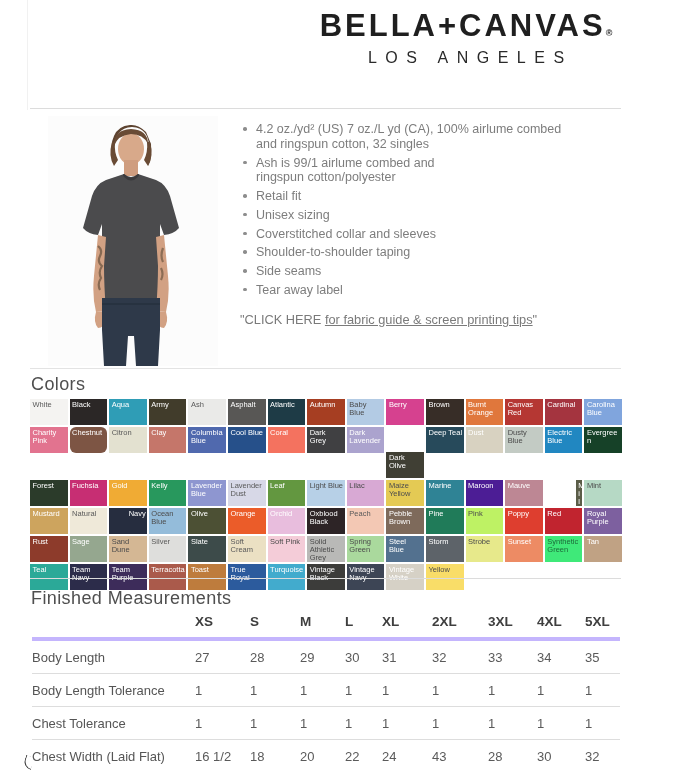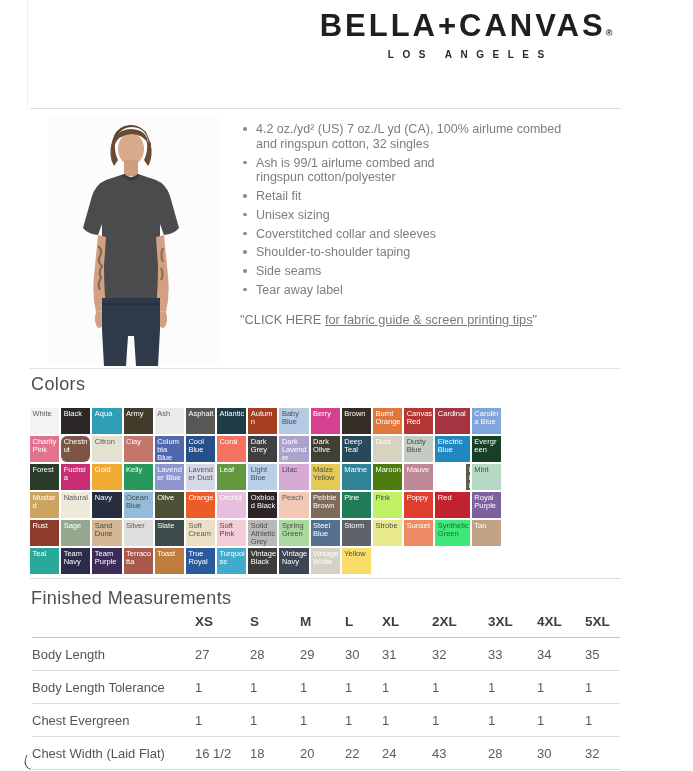--- a/index.html
+++ b/index.html
@@ -7,21 +7,21 @@
   body {
     font-family: "Liberation Sans", "DejaVu Sans", sans-serif;
     background:#ffffff; color:#7d7d7d; overflow:hidden; position:relative;
   }
   .page-edge { position:absolute; left:27px; top:0; width:1px; height:110px; background:#f1f1f1; }
 
   
   .brand { position:absolute; top:8px; left:310px; width:312px; text-align:center; color:#1f1f1f; }
   .brand .logo-line { font-weight:bold; font-size:31px; letter-spacing:3px; white-space:nowrap;text-align:center; }
   .brand .reg { font-size:9px; vertical-align:baseline; letter-spacing:0; }
-  .brand .logo-sub { margin-top:5px; font-size:10px; font-weight:bold; letter-spacing:8.5px; text-indent:8.5px; color:#2a2a2a; }
+  .brand .logo-sub { margin-top:5px; font-size:16px; font-weight:normal; letter-spacing:8.5px; text-indent:8.5px; color:#2a2a2a; }
 
   .rule { position:absolute; left:30px; width:591px; height:0; border-top:1px solid #dcdcdc; }
   .rule1 { top:108px; }
   .rule2 { top:368px; width:591px; border-top-color:#e3e3e3;}
   .rule3 { top:578px; }
 
   
   .photo { position:absolute; left:48px; top:116px; width:170px; height:250px; background:#fdfdfd; }
   .details { position:absolute; left:240px; top:122px; width:372px; }
   .features { list-style:none; }
@@ -33,34 +33,34 @@
     content:""; position:absolute; left:3px; top:5px; width:3.5px; height:3.5px;
     border-radius:50%; background:#8d8d8d;
   }
   .click-line { margin-top:14px; font-size:12.8px; color:#7a7a7a; }
   .click-line a { color:#7a7a7a; text-decoration:underline; cursor:pointer; }
 
   
   .section-h { font-size:18px; font-weight:300; color:#4f4f4f; letter-spacing:0.4px; }
   .colors-h { position:absolute; left:31px; top:374px; }
   .swatch-grid {
-    position:absolute; left:30px; top:408px; width:471px;
+    position:absolute; left:30px; top:399px; width:592px;
     display:grid; grid-template-columns:repeat(15,1fr); gap:2px;
   }
   .swatch {
     height:26px; font-size:7.5px; line-height:1.12; padding:1.5px 1px 0 2.5px;
     overflow:hidden; word-break:break-word; cursor:pointer;
   }
 
   
   .fm-h { position:absolute; left:31px; top:588px; }
   .fm-table { position:absolute; left:32px; top:614px; width:588px; border-collapse:collapse; table-layout:fixed; }
   .fm-table th {
     text-align:left; font-size:13.5px; font-weight:bold; color:#3f3f3f;
-    padding:0 0 8px 0; border-bottom:1px solid #c4b5fd;
+    padding:0 0 8px 0; border-bottom:4px solid #c4b5fd;
   }
   .fm-table td {
     text-align:left; font-size:13px; color:#5a5a5a;
     padding:9px 0 8px 0; border-bottom:1px solid #dddddd;
   }
   .fm-table tr:last-child td { border-bottom:none; }
   .fm-table td.rowlabel { color:#555555; }
 
   .artifact { position:absolute; left:24px; top:756px; width:9px; height:13px;
     border-left:1.6px solid #2a2a2a; border-bottom:1.6px solid #2a2a2a;
@@ -144,44 +144,44 @@
     <div class="swatch" style="background: rgb(128, 165, 221); color: rgb(255, 255, 255);">Carolina Blue</div>
     <div class="swatch" style="background: rgb(226, 115, 143); color: rgb(255, 255, 255);">Charity Pink</div>
     <div class="swatch" style="background: rgb(125, 85, 68); color: rgb(255, 255, 255); border-radius: 6px;">Chestnut</div>
     <div class="swatch" style="background: rgb(227, 225, 208); color: rgb(90, 90, 90);">Citron</div>
     <div class="swatch" style="background: rgb(197, 118, 106); color: rgb(255, 255, 255);">Clay</div>
     <div class="swatch" style="background: rgb(80, 105, 174); color: rgb(255, 255, 255);">Columbia Blue</div>
     <div class="swatch" style="background: rgb(38, 80, 138); color: rgb(255, 255, 255);">Cool Blue</div>
     <div class="swatch" style="background: rgb(244, 114, 95); color: rgb(255, 255, 255);">Coral</div>
     <div class="swatch" style="background: rgb(64, 64, 66); color: rgb(255, 255, 255);">Dark Grey</div>
     <div class="swatch" style="background: rgb(171, 163, 206); color: rgb(255, 255, 255);">Dark Lavender</div>
-    <div class="swatch" style="background: rgb(64, 63, 52); color: rgb(255, 255, 255);">Dark Olive</div>
+    <div class="swatch" style="background: rgb(64, 63, 52); color: rgb(255, 255, 255); margin-top: 25px;">Dark Olive</div>
     <div class="swatch" style="background: rgb(39, 74, 91); color: rgb(255, 255, 255);">Deep Teal</div>
     <div class="swatch" style="background: rgb(216, 210, 193); color: rgb(255, 255, 255);">Dust</div>
     <div class="swatch" style="background: rgb(195, 203, 196); color: rgb(76, 76, 76);">Dusty Blue</div>
     <div class="swatch" style="background: rgb(33, 135, 193); color: rgb(255, 255, 255);">Electric Blue</div>
     <div class="swatch" style="background: rgb(22, 65, 40); color: rgb(255, 255, 255);">Evergreen</div>
     <div class="swatch" style="background: rgb(43, 59, 42); color: rgb(255, 255, 255);">Forest</div>
     <div class="swatch" style="background: rgb(199, 46, 115); color: rgb(255, 255, 255);">Fuchsia</div>
     <div class="swatch" style="background: rgb(240, 171, 52); color: rgb(255, 255, 255);">Gold</div>
     <div class="swatch" style="background: rgb(40, 152, 93); color: rgb(255, 255, 255);">Kelly</div>
     <div class="swatch" style="background: rgb(142, 150, 208); color: rgb(255, 255, 255);">Lavender Blue</div>
     <div class="swatch" style="background: rgb(215, 216, 231); color: rgb(90, 90, 90);">Lavender Dust</div>
     <div class="swatch" style="background: rgb(99, 151, 64); color: rgb(255, 255, 255);">Leaf</div>
     <div class="swatch" style="background: rgb(183, 208, 231); color: rgb(76, 76, 76);">Light Blue</div>
     <div class="swatch" style="background: rgb(216, 169, 212); color: rgb(76, 76, 76);">Lilac</div>
     <div class="swatch" style="background: rgb(228, 202, 84); color: rgb(76, 76, 76);">Maize Yellow</div>
     <div class="swatch" style="background: rgb(47, 131, 149); color: rgb(255, 255, 255);">Marine</div>
-    <div class="swatch" style="background: #4d7c0f; color: rgb(255, 255, 255);">Maroon</div>
+    <div class="swatch" style="background: #4c1d95; color: rgb(255, 255, 255);">Maroon</div>
     <div class="swatch" style="background: rgb(189, 135, 148); color: rgb(255, 255, 255);">Mauve</div>
     <div class="swatch" style="background: rgb(91, 93, 72); color: rgb(255, 255, 255); margin-left: 31px;">Military Green</div>
     <div class="swatch" style="background: rgb(182, 217, 197); color: rgb(76, 76, 76);">Mint</div>
     <div class="swatch" style="background: rgb(205, 164, 94); color: rgb(255, 255, 255);">Mustard</div>
     <div class="swatch" style="background: rgb(239, 233, 217); color: rgb(90, 90, 90);">Natural</div>
-    <div class="swatch" style="background: rgb(38, 45, 63); color: rgb(255, 255, 255);">Navy</div>
+    <div class="swatch" style="background: rgb(38, 45, 63); color: rgb(255, 255, 255); text-align: right;">Navy</div>
     <div class="swatch" style="background: rgb(148, 188, 218); color: rgb(76, 76, 76);">Ocean Blue</div>
     <div class="swatch" style="background: rgb(76, 80, 52); color: rgb(255, 255, 255);">Olive</div>
     <div class="swatch" style="background: rgb(235, 92, 41); color: rgb(255, 255, 255);">Orange</div>
     <div class="swatch" style="background: rgb(232, 189, 221); color: rgb(255, 255, 255);">Orchid</div>
     <div class="swatch" style="background: rgb(45, 36, 38); color: rgb(255, 255, 255);">Oxblood Black</div>
     <div class="swatch" style="background: rgb(243, 200, 180); color: rgb(90, 90, 90);">Peach</div>
     <div class="swatch" style="background: rgb(126, 106, 91); color: rgb(255, 255, 255);">Pebble Brown</div>
     <div class="swatch" style="background: rgb(32, 123, 89); color: rgb(255, 255, 255);">Pine</div>
     <div class="swatch" style="background: #bef264; color: rgb(76, 76, 76);">Pink</div>
     <div class="swatch" style="background: rgb(222, 62, 47); color: rgb(255, 255, 255);">Poppy</div>
@@ -264,21 +264,21 @@
         <td>1</td>
         <td>1</td>
         <td>1</td>
         <td>1</td>
         <td>1</td>
         <td>1</td>
         <td>1</td>
         <td>1</td>
       </tr>
       <tr>
-        <td class="rowlabel">Chest Evergreen</td>
+        <td class="rowlabel">Chest Tolerance</td>
         <td>1</td>
         <td>1</td>
         <td>1</td>
         <td>1</td>
         <td>1</td>
         <td>1</td>
         <td>1</td>
         <td>1</td>
         <td>1</td>
       </tr>

